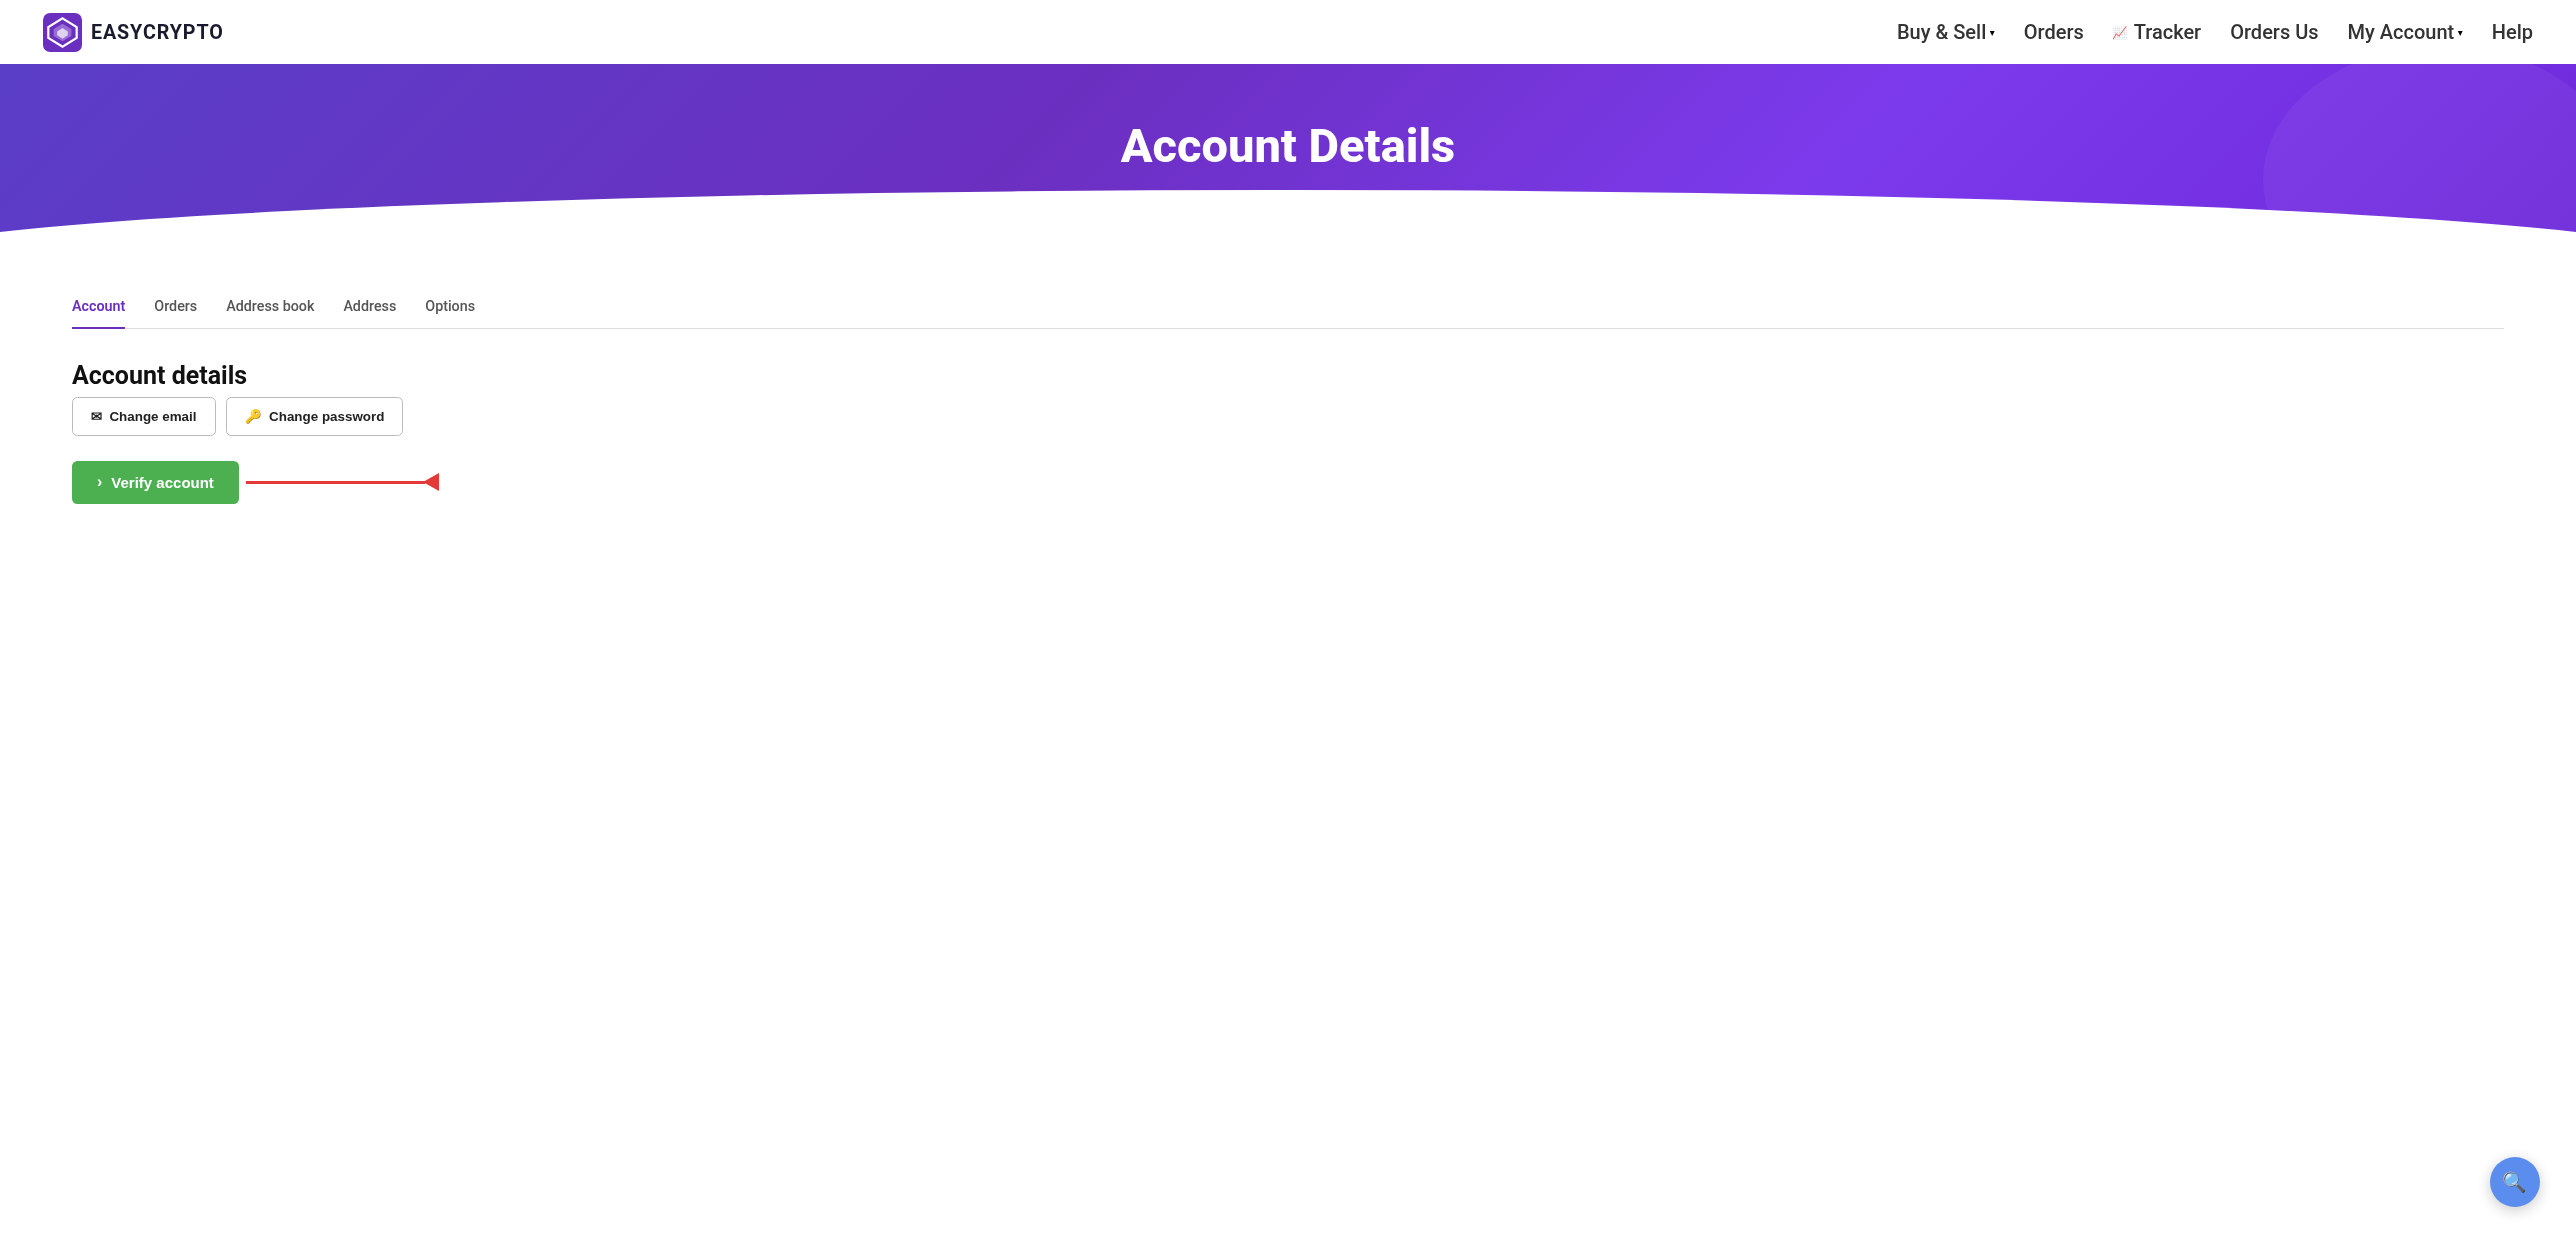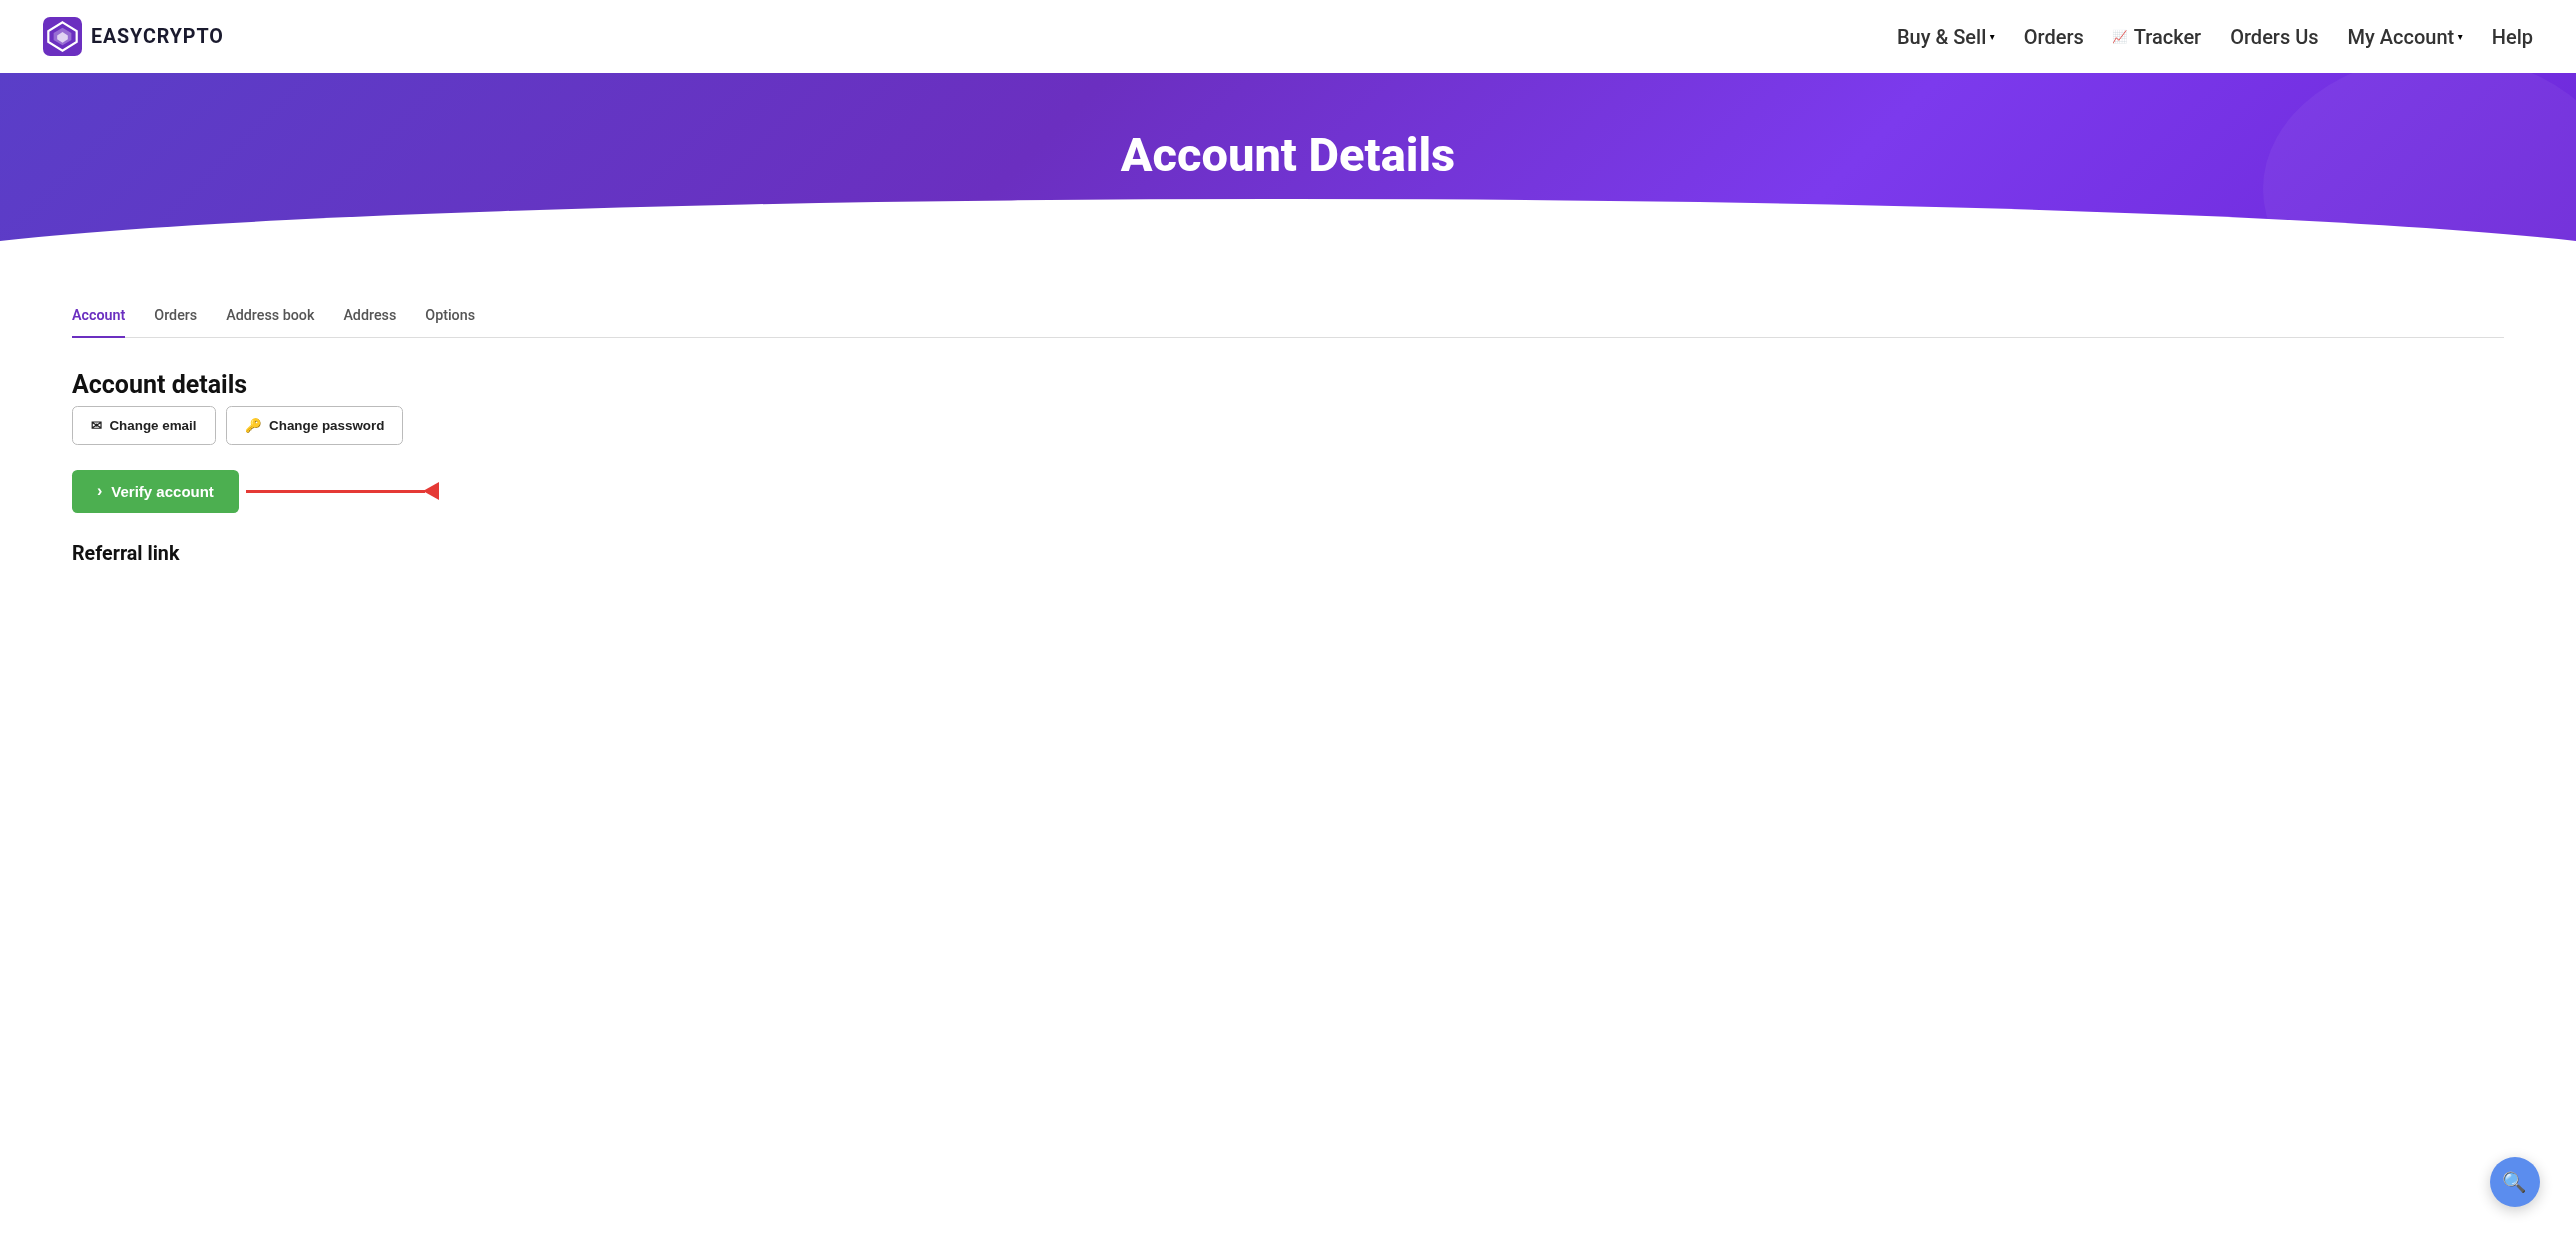--- a/index.html
+++ b/index.html
@@ -4,21 +4,21 @@
   <style>
     * { margin: 0; padding: 0; box-sizing: border-box; }
     body { font-family: -apple-system, BlinkMacSystemFont, 'Segoe UI', Roboto, sans-serif; background: #fff; overflow-x: hidden; }
 
     
     nav {
       display: flex;
       align-items: center;
       justify-content: space-between;
       padding: 0 43px;
-      height: 73px;
+      height: 64px;
       background: #fff;
       position: relative;
       z-index: 10;
     }
     .logo-area {
       display: flex;
       align-items: center;
       gap: 9px;
     }
     .logo-icon {
@@ -309,19 +309,18 @@
     <button class="btn-verify">
       <span style="font-size:16px; font-weight:900;">›</span>
       <span>Verify account</span>
     </button>
     <div class="arrow-indicator">
       <div class="arrow-line"></div>
       <div class="arrow-head"></div>
     </div>
   </div>
 
-  <h3 class="referral-title">Referral link</h3>
 </div>
 
 <button class="fab-search">
   <span>🔍</span>
 </button>
 
 
 </body></html>

